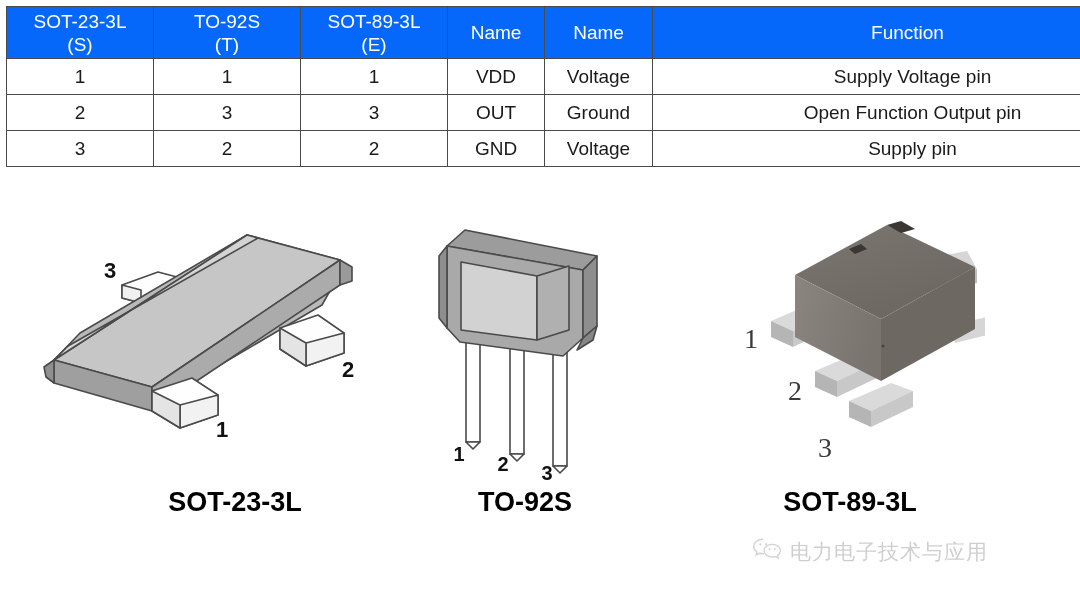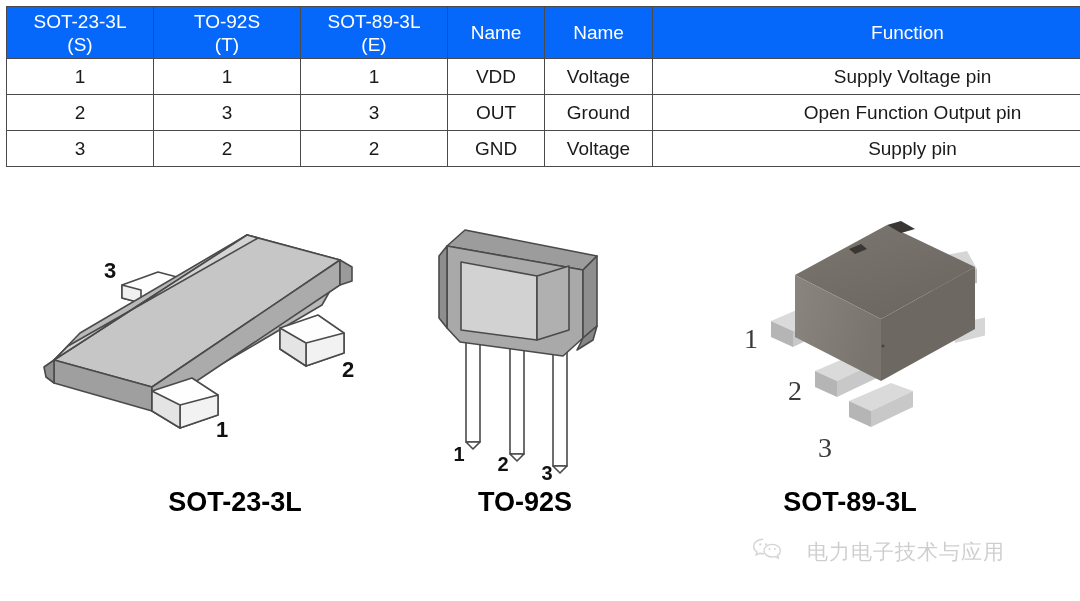--- a/index.html
+++ b/index.html
@@ -72,21 +72,21 @@
   #label-sot23 { left: 100px; top: 487px; width: 270px; }
   #label-to92  { left: 420px; top: 487px; width: 210px; }
   #label-sot89 { left: 715px; top: 487px; width: 270px; }
 
   
   #watermark {
     position: absolute;
     left: 752px; top: 537px;
     display: flex;
     align-items: center;
-    gap: 25px;
+    gap: 8px;
     opacity: 0.42;
   }
   #watermark .wm-text {
     font-size: 21px;
     color: #8d8d8d;
     font-family: "DejaVu Sans", sans-serif;
     white-space: nowrap;
     letter-spacing: 1px;
   }
 </style>

